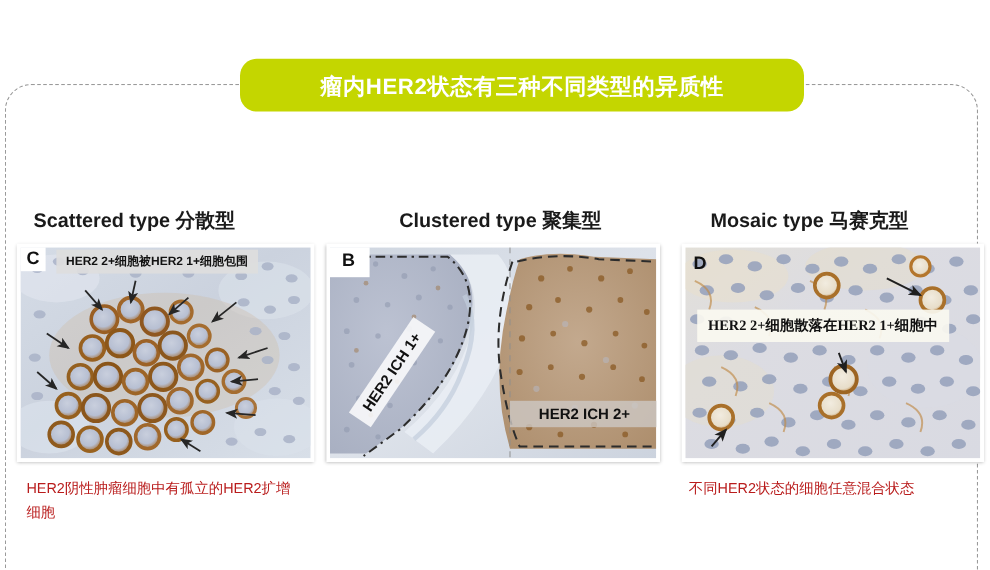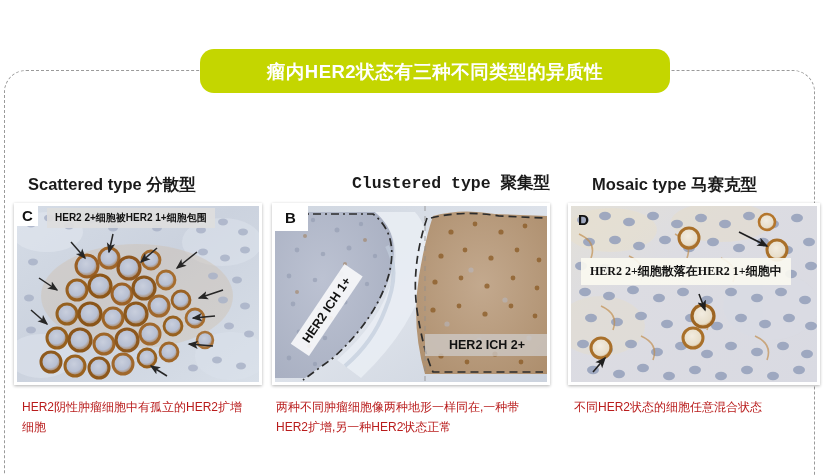--- a/index.html
+++ b/index.html
@@ -48,21 +48,21 @@
 
   .col-head{
     font-size:16.5px;
     font-weight:bold;
     color:#1a1a1a;
     height:30px;
     line-height:30px;
     white-space:nowrap;
   }
   .col-1 .col-head{text-align:left;padding-left:14px;}
-  .col-2 .col-head{text-align:right;padding-left:12px;font-family:Liberation Mono, monospace;}
+  .col-2 .col-head{text-align:center;padding-left:12px;}
   .col-3 .col-head{text-align:left;padding-left:24px;}
 
   
   .panel{
     position:relative;
     margin-top:4px;
     background:#ffffff;
     padding:3px;
     box-sizing:border-box;
     box-shadow:0 1px 3px rgba(0,0,0,.30);
@@ -359,21 +359,20 @@
         </svg>
 
         <div class="panel-letter letter-b">B</div>
 
         <div class="img-label label-b1">HER2 ICH 1+</div>
 
         <div class="img-label label-b2">HER2 ICH 2+</div>
       </div>
     </div>
 
-    <div class="caption">两种不同肿瘤细胞像两种地形一样同在,一种带HER2扩增,另一种HER2状态正常</div>
   </div>
 
   <div class="col col-3">
 
     <div class="col-head">Mosaic type  马赛克型</div>
 
     <div class="panel panel-3">
       <div class="img">
         <svg class="tissue" viewBox="0 0 246 176" preserveAspectRatio="none">
           <defs>

